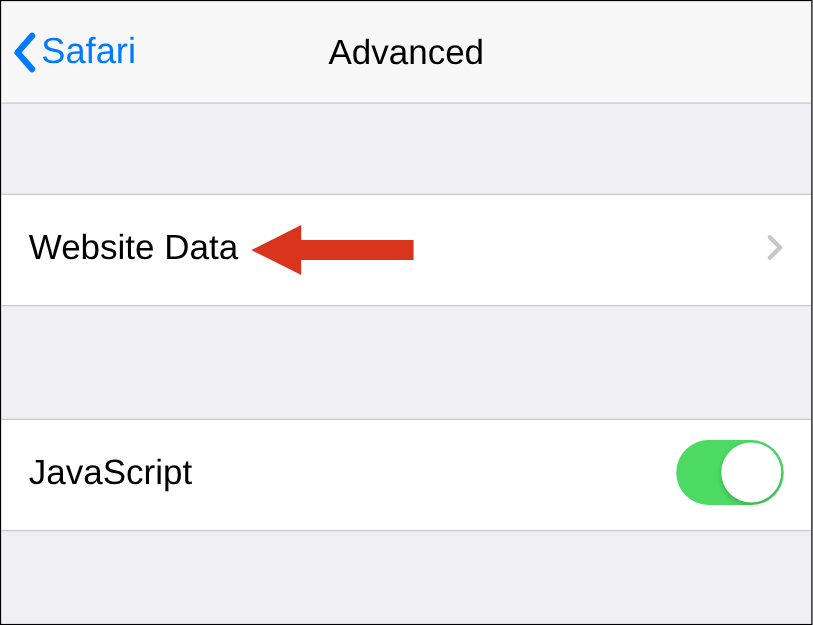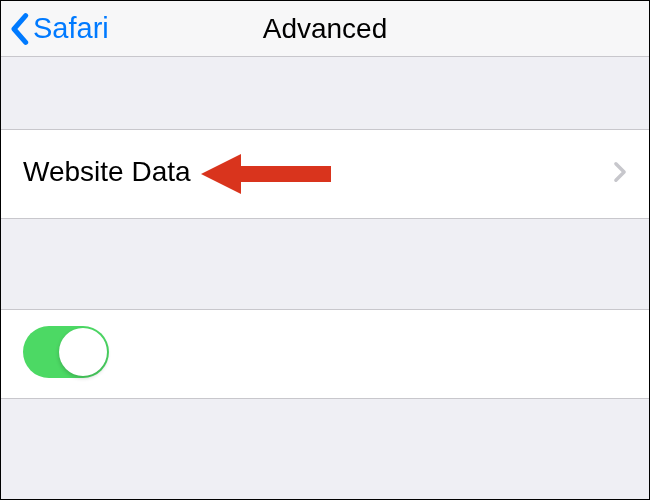--- a/index.html
+++ b/index.html
@@ -9,21 +9,21 @@
       font-family: -apple-system, BlinkMacSystemFont, "Helvetica Neue", sans-serif;
     }
     body {
       width: 650px;
       height: 500px;
       background: #efeff4;
       border: 1px solid #000;
       overflow: hidden;
     }
     .nav-bar {
-      height: 56px;
+      height: 82px;
       background: #f7f7f8;
       border-bottom: 1px solid #c8c7cc;
       display: flex;
       align-items: center;
       position: relative;
     }
     .back-button {
       display: flex;
       align-items: center;
       padding-left: 8px;
@@ -125,18 +125,19 @@
     <path d="M2 2 L8 8 L2 14" stroke="#c7c7cc" stroke-width="2.5" stroke-linecap="round" stroke-linejoin="round"></path>
   </svg>
   <svg class="annotation-arrow" width="130" height="50" viewBox="0 0 130 50">
     <polygon points="0,25 40,5 40,17 130,17 130,33 40,33 40,45" fill="#d9341d"></polygon>
   </svg>
 </div>
 
 <div class="spacer-large"></div>
 
 <div class="row">
+  <span class="row-label">JavaScript</span>
   <div class="toggle toggle-on">
     <div class="toggle-knob"></div>
   </div>
 </div>
 
 <div class="spacer-large"></div>
 
 </body></html>

